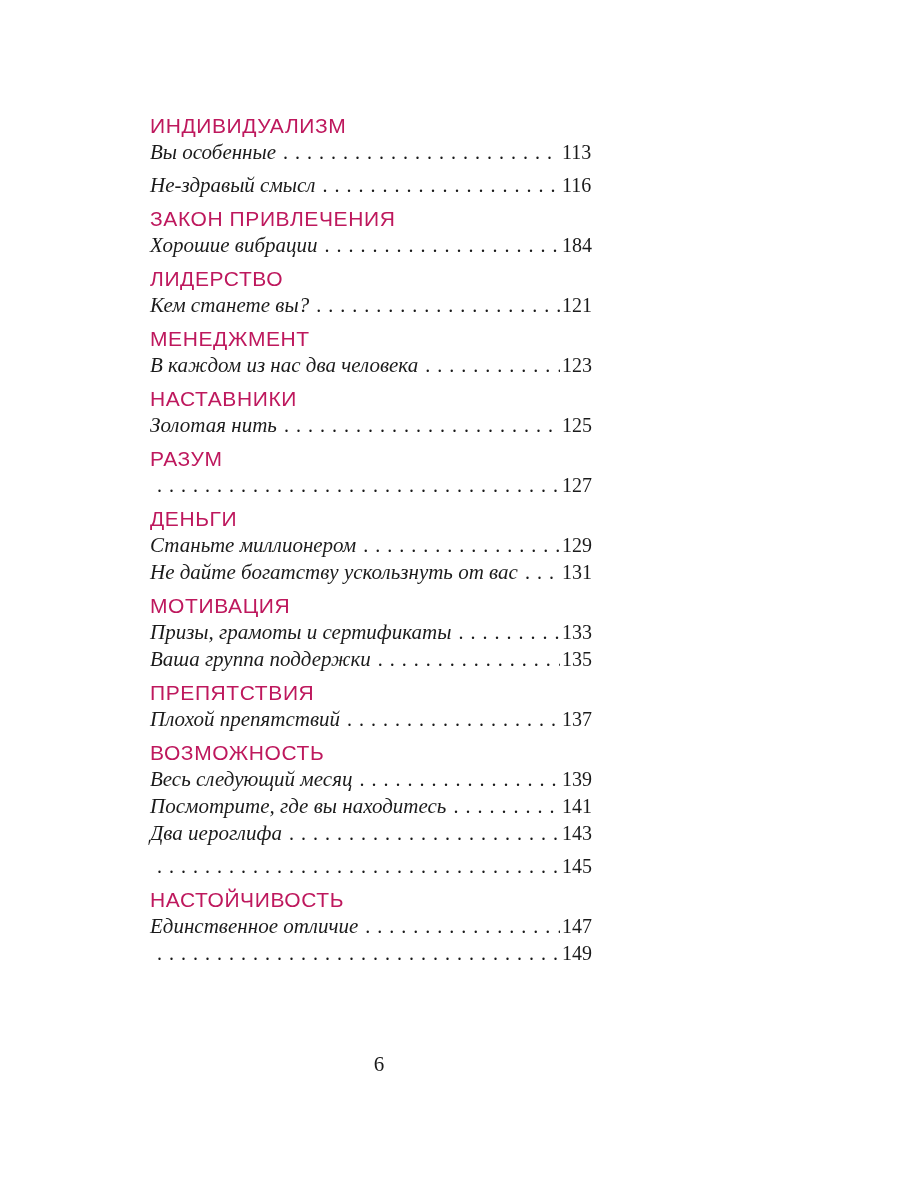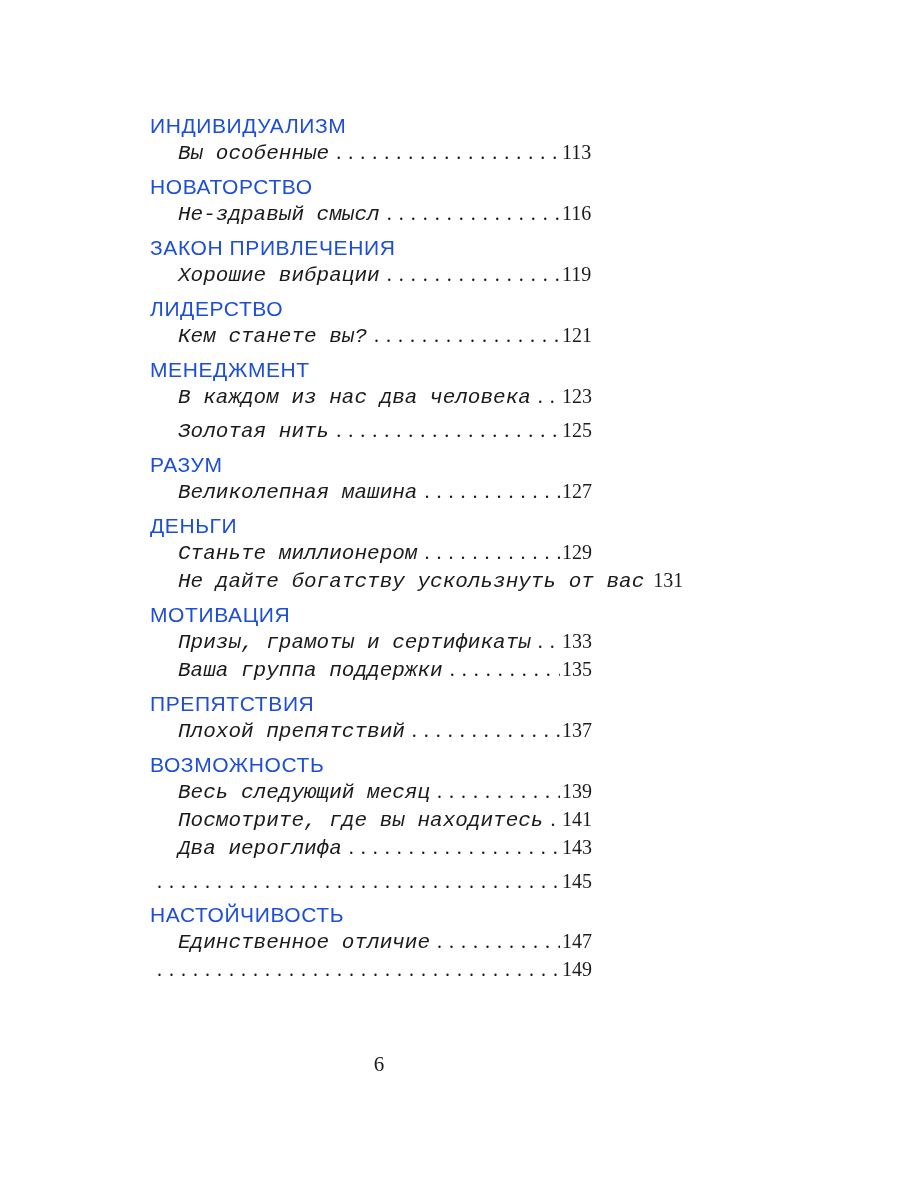--- a/index.html
+++ b/index.html
@@ -23,33 +23,32 @@
     top: 112px;
     width: 458px;
   }
   .section + .section { margin-top: 6px; }
   .heading {
     font-family: "Liberation Sans", sans-serif;
     font-size: 21px;
     line-height: 27px;
     letter-spacing: 0.6px;
     font-weight: 400;
-    color: #1d4ed8;
+    color: #be185d;
   }
   .entry {
     display: flex;
     align-items: baseline;
     font-size: 21px;
     line-height: 27px;
   }
   .title {
-    font-family: Liberation Mono, monospace;
+    font-family: Liberation Serif, serif;
     font-style: italic;
     white-space: nowrap;
-    margin-left: 28px;
   }
   .dots {
     flex: 1 1 auto;
     overflow: hidden;
     white-space: nowrap;
     font-family: "Liberation Serif", serif;
     font-size: 20px;
     letter-spacing: 1px;
     margin: 0 2px 0 7px;
     color: #1b1b1b;
@@ -80,34 +79,33 @@
     <div class="section">
       <div class="heading">ИНДИВИДУАЛИЗМ</div>
       <div class="entry">
         <span class="title">Вы особенные</span>
         <span class="dots">. . . . . . . . . . . . . . . . . . . . . . . . . . . . . . . . . . . . . . . . . . . . . . . . . . . . . . . . . . . . . . . . . . . . . . . . . . . . . . . . </span>
         <span class="pagenum">113</span>
       </div>
     </div>
 
     <div class="section">
-      <div class="heading">НОВАТОРСТВО</div>
       <div class="entry">
         <span class="title">Не-здравый смысл</span>
         <span class="dots">. . . . . . . . . . . . . . . . . . . . . . . . . . . . . . . . . . . . . . . . . . . . . . . . . . . . . . . . . . . . . . . . . . . . . . . . . . . . . . . . </span>
         <span class="pagenum">116</span>
       </div>
     </div>
 
     <div class="section">
       <div class="heading">ЗАКОН ПРИВЛЕЧЕНИЯ</div>
       <div class="entry">
         <span class="title">Хорошие вибрации</span>
         <span class="dots">. . . . . . . . . . . . . . . . . . . . . . . . . . . . . . . . . . . . . . . . . . . . . . . . . . . . . . . . . . . . . . . . . . . . . . . . . . . . . . . . </span>
-        <span class="pagenum">119</span>
+        <span class="pagenum">184</span>
       </div>
     </div>
 
     <div class="section">
       <div class="heading">ЛИДЕРСТВО</div>
       <div class="entry">
         <span class="title">Кем станете вы?</span>
         <span class="dots">. . . . . . . . . . . . . . . . . . . . . . . . . . . . . . . . . . . . . . . . . . . . . . . . . . . . . . . . . . . . . . . . . . . . . . . . . . . . . . . . </span>
         <span class="pagenum">121</span>
       </div>
@@ -116,31 +114,31 @@
     <div class="section">
       <div class="heading">МЕНЕДЖМЕНТ</div>
       <div class="entry">
         <span class="title">В каждом из нас два человека</span>
         <span class="dots">. . . . . . . . . . . . . . . . . . . . . . . . . . . . . . . . . . . . . . . . . . . . . . . . . . . . . . . . . . . . . . . . . . . . . . . . . . . . . . . . </span>
         <span class="pagenum">123</span>
       </div>
     </div>
 
     <div class="section">
+      <div class="heading">НАСТАВНИКИ</div>
       <div class="entry">
         <span class="title">Золотая нить</span>
         <span class="dots">. . . . . . . . . . . . . . . . . . . . . . . . . . . . . . . . . . . . . . . . . . . . . . . . . . . . . . . . . . . . . . . . . . . . . . . . . . . . . . . . </span>
         <span class="pagenum">125</span>
       </div>
     </div>
 
     <div class="section">
       <div class="heading">РАЗУМ</div>
       <div class="entry">
-        <span class="title">Великолепная машина</span>
         <span class="dots">. . . . . . . . . . . . . . . . . . . . . . . . . . . . . . . . . . . . . . . . . . . . . . . . . . . . . . . . . . . . . . . . . . . . . . . . . . . . . . . . </span>
         <span class="pagenum">127</span>
       </div>
     </div>
 
     <div class="section">
       <div class="heading">ДЕНЬГИ</div>
       <div class="entry">
         <span class="title">Станьте миллионером</span>
         <span class="dots">. . . . . . . . . . . . . . . . . . . . . . . . . . . . . . . . . . . . . . . . . . . . . . . . . . . . . . . . . . . . . . . . . . . . . . . . . . . . . . . . </span>

